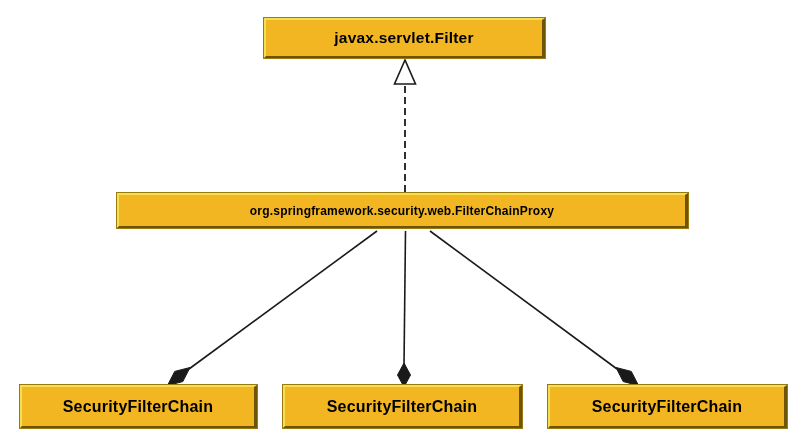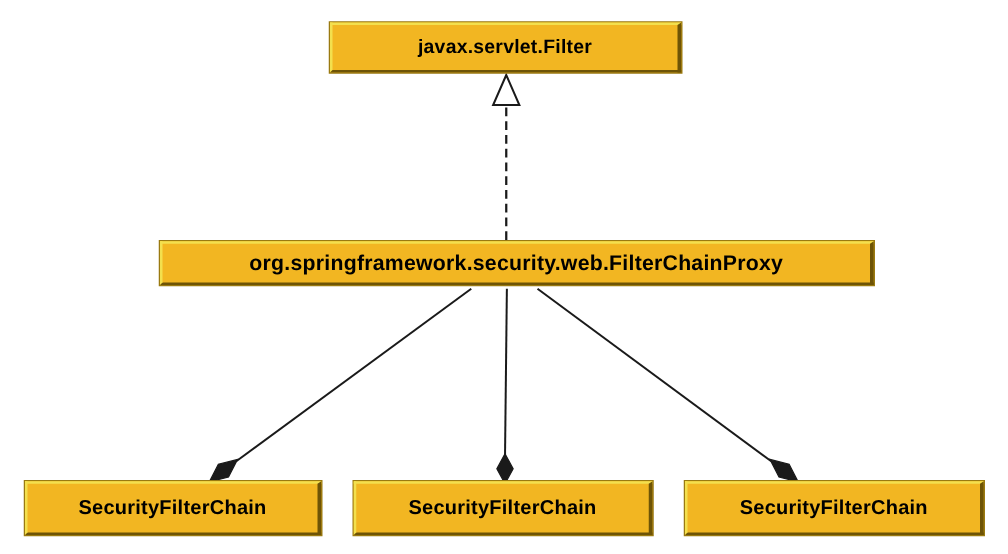--- a/index.html
+++ b/index.html
@@ -40,21 +40,21 @@
     border-right: 3px solid var(--node-shadow);
     border-bottom: 2px solid var(--node-shadow);
     box-shadow: 0 0 0 1px var(--node-ring);
     color: var(--text-color);
     font-weight: bold;
     letter-spacing: 0.2px;
     white-space: nowrap;
     text-align: center;
   }
   .node-filter   { left: 264px; top: 18px;  width: 281px; height: 40px; font-size: 15.5px; }
-  .node-proxy    { left: 117px; top: 193px; width: 571px; height: 35px; font-size: 17px; margin-left: 11px; }
+  .node-proxy    { left: 117px; top: 193px; width: 571px; height: 35px; font-size: 12px; }
   .node-chain-1  { left: 20px;  top: 385px; width: 237px; height: 43px; font-size: 16px; }
   .node-chain-2  { left: 283px; top: 385px; width: 239px; height: 43px; font-size: 16px; }
   .node-chain-3  { left: 548px; top: 385px; width: 239px; height: 43px; font-size: 16px; }
   .edge-line {
     stroke: var(--line-color);
     stroke-width: 1.6;
     fill: none;
   }
   .edge-line.dashed { stroke-dasharray: 7 4; stroke-width: 1.8; }
   .arrow-hollow { fill: #ffffff; stroke: var(--line-color); stroke-width: 1.6; }

